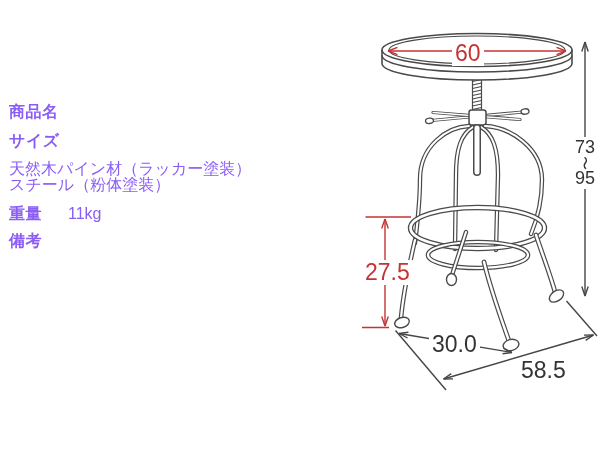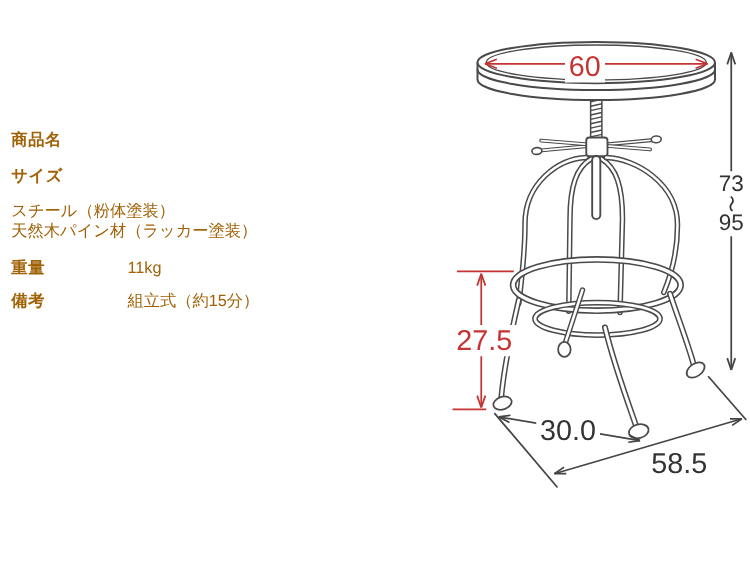--- a/index.html
+++ b/index.html
@@ -1,20 +1,20 @@
 <!DOCTYPE html>
 <html><head>
 <meta charset="utf-8">
 <style>
   html,body{margin:0;padding:0;}
   body{font-family:"Liberation Sans","DejaVu Sans",sans-serif;background:#fff;}
   .page{position:relative;width:600px;height:456px;background:#fff;overflow:hidden;}
 
   
-  .srow{position:absolute;left:9px;display:flex;font-size:13px;line-height:15.5px;color:#a16207;white-space:nowrap;gap:34px;}
+  .srow{position:absolute;left:9px;display:flex;font-size:16px;line-height:15.5px;color:#8b5cf6;white-space:nowrap;}
   .slabel{width:59px;font-weight:bold;letter-spacing:0.5px;flex:0 0 59px;}
   .sval span{display:block;}
 
   
   .draw{position:absolute;left:0;top:0;width:600px;height:456px;}
 
   
   .dim{position:absolute;font-size:23px;line-height:1;background:#fff;padding:1px 3px;color:#333;white-space:nowrap;}
   .red{color:#c53333;}
   .hstack{position:absolute;left:565px;top:137px;width:40px;text-align:center;background:#fff;
@@ -29,31 +29,30 @@
 
   <div>
     <div class="srow" style="top:104px">
       <span class="slabel">商品名</span>
     </div>
     <div class="srow" style="top:133px">
       <span class="slabel">サイズ</span>
     </div>
     <div class="srow" style="top:161px">
       <span class="sval">
+          <span>天然木パイン材（ラッカー塗装）</span>
           <span>スチール（粉体塗装）</span>
-          <span>天然木パイン材（ラッカー塗装）</span>
         </span>
     </div>
     <div class="srow" style="top:206px">
       <span class="slabel">重量</span>
       <span class="sval">11kg</span>
     </div>
     <div class="srow" style="top:233px">
       <span class="slabel">備考</span>
-      <span class="sval">組立式（約15分）</span>
     </div>
   </div>
 
   <svg class="draw" viewBox="0 0 600 456">
 
     <g stroke="#4a4a4a" stroke-width="1.2" fill="none">
       <path d="M472.5,76 V111 M481.5,76 V111"></path>
       <path d="M472.5,81.5 L481.5,79.5 M472.5,85 L481.5,83 M472.5,88.5 L481.5,86.5 M472.5,92 L481.5,90 M472.5,95.5 L481.5,93.5 M472.5,99 L481.5,97 M472.5,102.5 L481.5,100.5 M472.5,106 L481.5,104 M472.5,109.5 L481.5,107.5"></path>
     </g>
 

